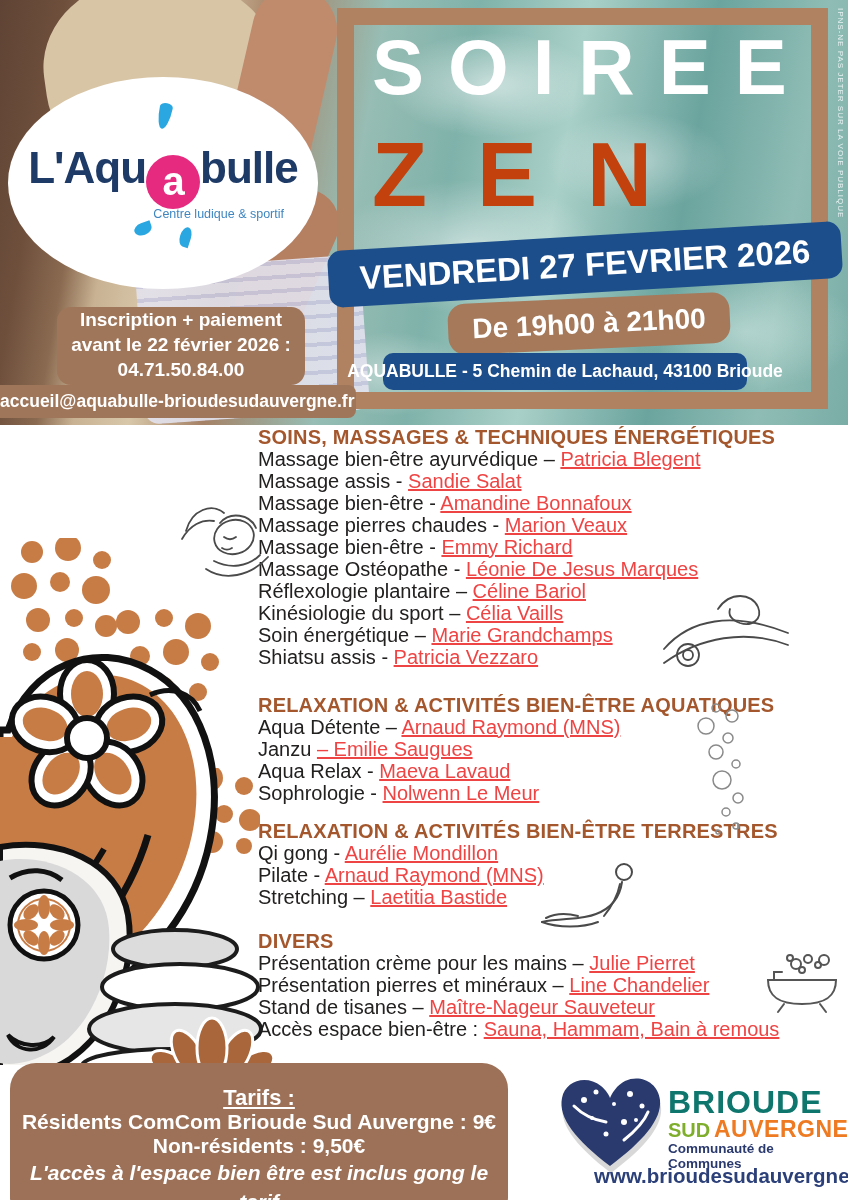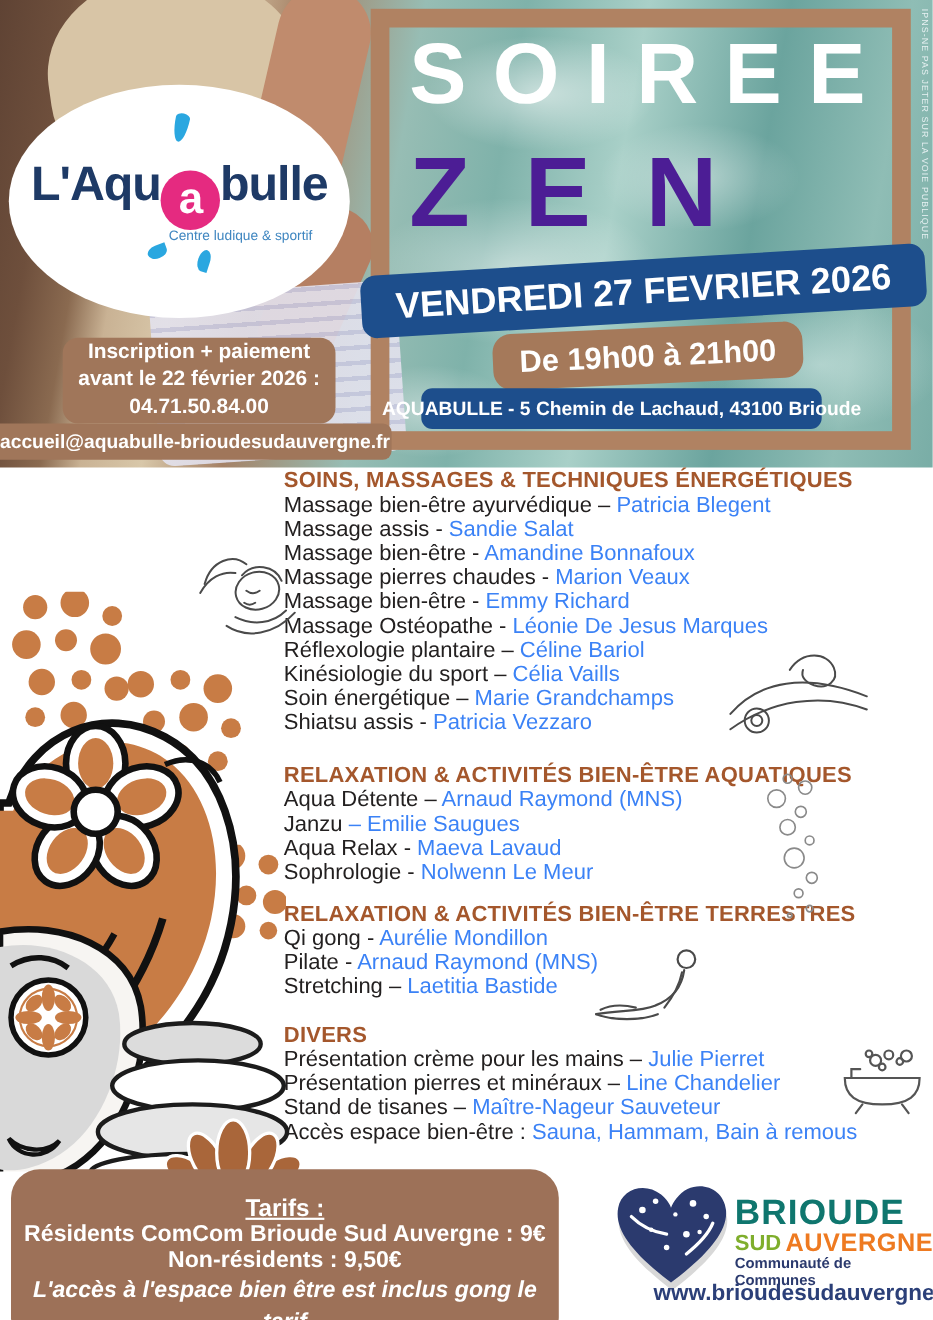--- a/index.html
+++ b/index.html
@@ -21,21 +21,21 @@
   .blob { position:absolute; }
   .towel-blob { left:45px; top:-25px; width:235px; height:200px; background:#d8c5a6; border-radius:45% 55% 50% 50%; transform:rotate(-8deg); }
   .leg-blob  { left:228px; top:-15px; width:85px; height:300px; background:#c08b6d; border-radius:44px; transform:rotate(13deg); }
   .foot-blob { left:252px; top:185px; width:70px; height:155px; background:#b57f62; border-radius:35px; transform:rotate(24deg); }
   .spa-tray  { left:140px; top:262px; width:225px; height:155px; border-radius:14px; transform:rotate(-4deg);
     background:repeating-linear-gradient(0deg,#e3e2ee 0 10px,#c9c9e0 10px 14px); opacity:.9; }
 
   .frame { position:absolute; left:337px; top:8px; width:491px; height:401px; border:17px solid #b08262; }
 
   .title-line1 { position:absolute; left:372px; top:22px;  font-size:78px; font-weight:bold; color:#fff; letter-spacing:24px; white-space:nowrap; }
-  .title-line2 { position:absolute; left:372px; top:124px; font-size:90px; font-weight:bold; color:#4c1d95; letter-spacing:50px; white-space:nowrap; }
+  .title-line2 { position:absolute; left:372px; top:124px; font-size:90px; font-weight:bold; color:#c2410c; letter-spacing:50px; white-space:nowrap; }
 
   .date-banner { position:absolute; left:328px; top:236px; width:514px; height:57px; background:#1d4e8c; border-radius:14px;
     transform:rotate(-3.4deg); display:flex; align-items:center; justify-content:center;
     color:#fff; font-weight:bold; font-size:33px; white-space:nowrap; }
   .time-box { position:absolute; left:448px; top:298px; width:282px; height:51px; background:#a5795a; border-radius:17px;
     transform:rotate(-2.6deg); display:flex; align-items:center; justify-content:center;
     color:#fff; font-weight:bold; font-size:28px; white-space:nowrap; }
   .addr-banner { position:absolute; left:383px; top:353px; width:364px; height:37px; background:#1d4e8c; border-radius:10px;
     display:flex; align-items:center; justify-content:center; color:#fff; font-weight:bold; font-size:17.5px; white-space:nowrap; }
 
@@ -56,21 +56,21 @@
 
   .ipns { position:absolute; right:3px; top:8px; writing-mode:vertical-rl; font-size:8px; letter-spacing:1px; color:rgba(240,246,248,.92); }
 
   
   .sections { position:absolute; left:258px; top:426px; width:588px; }
   .section { margin-bottom:26px; }
   .sections .section:nth-child(2) { margin-bottom:16px; }
   .sections .section:nth-child(3) { margin-bottom:22px; }
   .section-title { font-weight:bold; color:#a4572c; font-size:20px; line-height:22px; letter-spacing:.2px; }
   .item { font-size:20px; line-height:22px; color:#232020; white-space:nowrap; }
-  .item .who { color:#3b82f6; }
+  .item .who { color:#ef4444;text-decoration:underline; }
 
   
   .tarifs { position:absolute; left:10px; top:1063px; width:498px; height:160px; background:#9d7158; border-radius:26px;
     color:#fff; text-align:center; padding-top:22px; }
   .t-title { font-size:22px; font-weight:bold; text-decoration:underline; line-height:25px; }
   .t-line  { font-size:21px; font-weight:bold; line-height:24px; }
   .t-incl  { font-size:21px; font-weight:bold; font-style:italic; line-height:29px; }
   .t-note  { font-size:13px; font-weight:bold; line-height:16px; }
 
   .brioude-name { position:absolute; left:668px; top:1084px; font-size:32px; font-weight:bold; color:#0f766e; letter-spacing:1px; }

